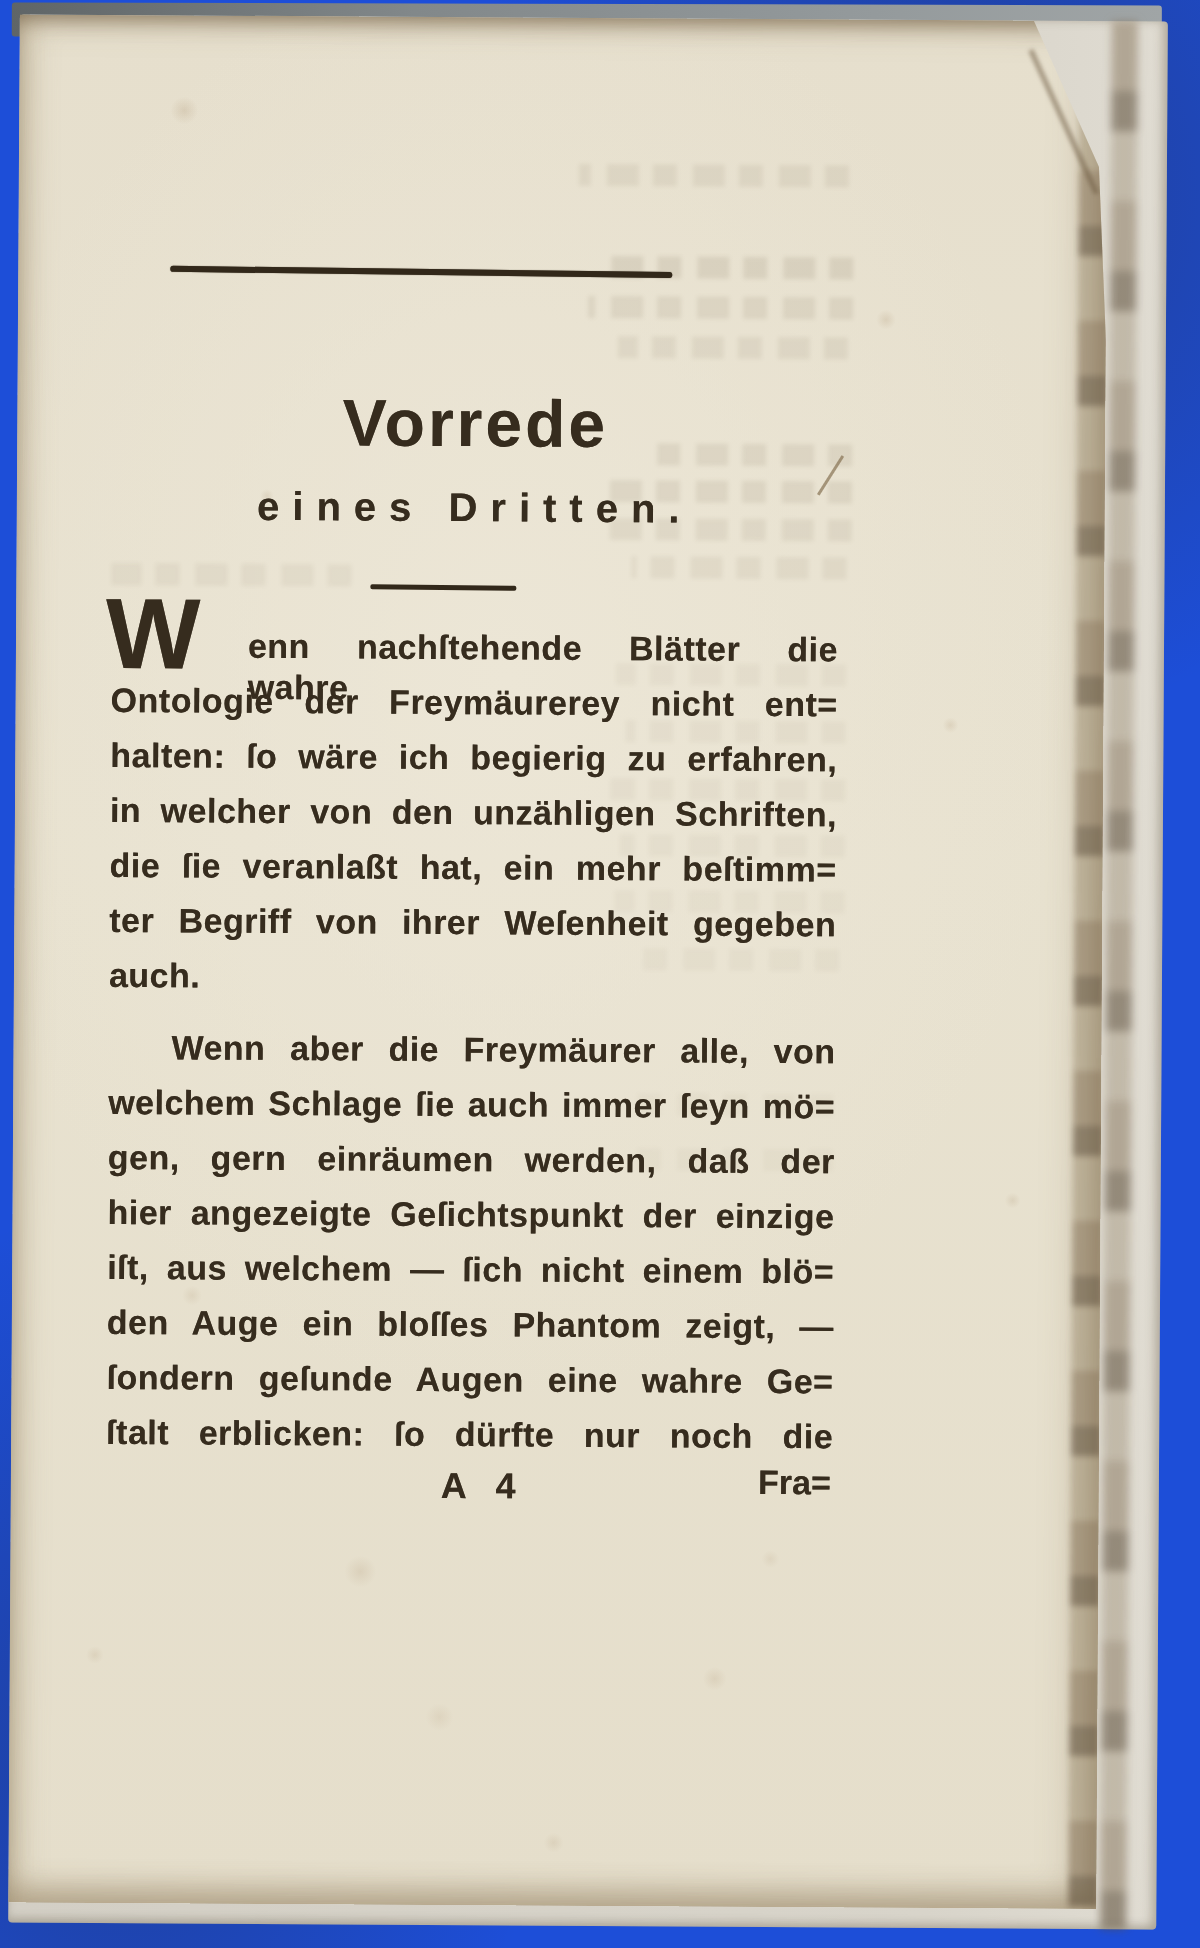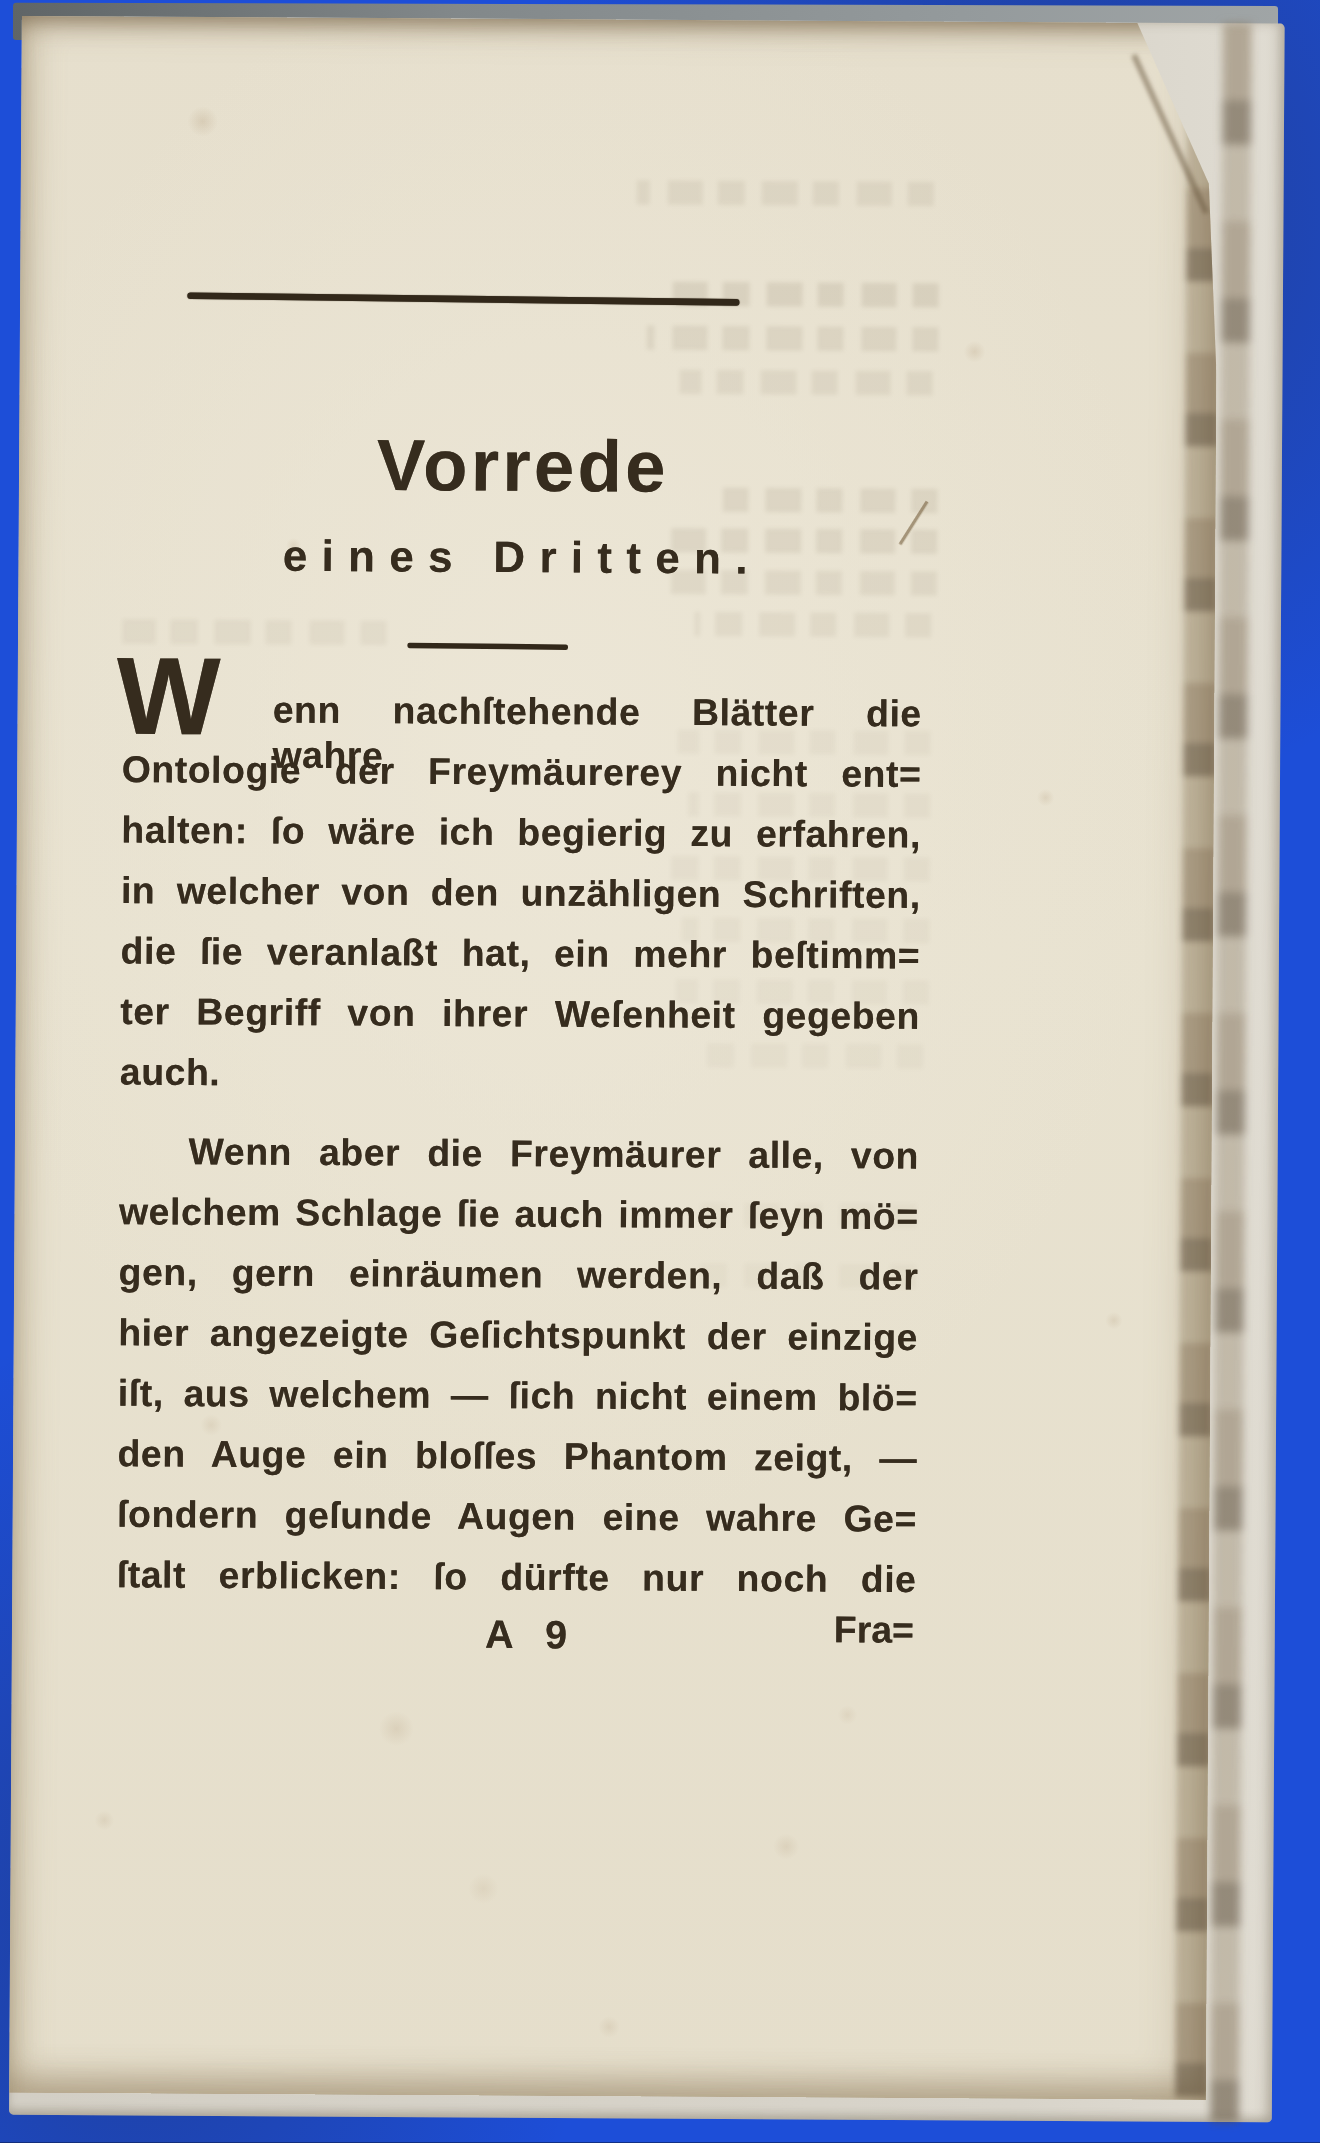--- a/index.html
+++ b/index.html
@@ -138,18 +138,18 @@
 
         <div class="bline just" style="top:1012px;left:158px;width:664px;">Wenn aber die Freymäurer alle, von</div>
         <div class="bline just l-full" style="top:1067px;">welchem Schlage ſie auch immer ſeyn mö=</div>
         <div class="bline just l-full" style="top:1122px;">gen, gern einräumen werden, daß der</div>
         <div class="bline just l-full" style="top:1177px;">hier angezeigte Geſichtspunkt der einzige</div>
         <div class="bline just l-full" style="top:1232px;">iſt, aus welchem — ſich nicht einem blö=</div>
         <div class="bline just l-full" style="top:1287px;">den Auge ein bloſſes Phantom zeigt, —</div>
         <div class="bline just l-full" style="top:1342px;">ſondern geſunde Augen eine wahre Ge=</div>
         <div class="bline just l-full" style="top:1397px;">ſtalt erblicken: ſo dürfte nur noch die</div>
 
-        <div class="sig">A 9</div>
+        <div class="sig">A 4</div>
         <div class="catch">Fra=</div>
       </div>
     </div>
   </div>
 </div>
 
 </body></html>

